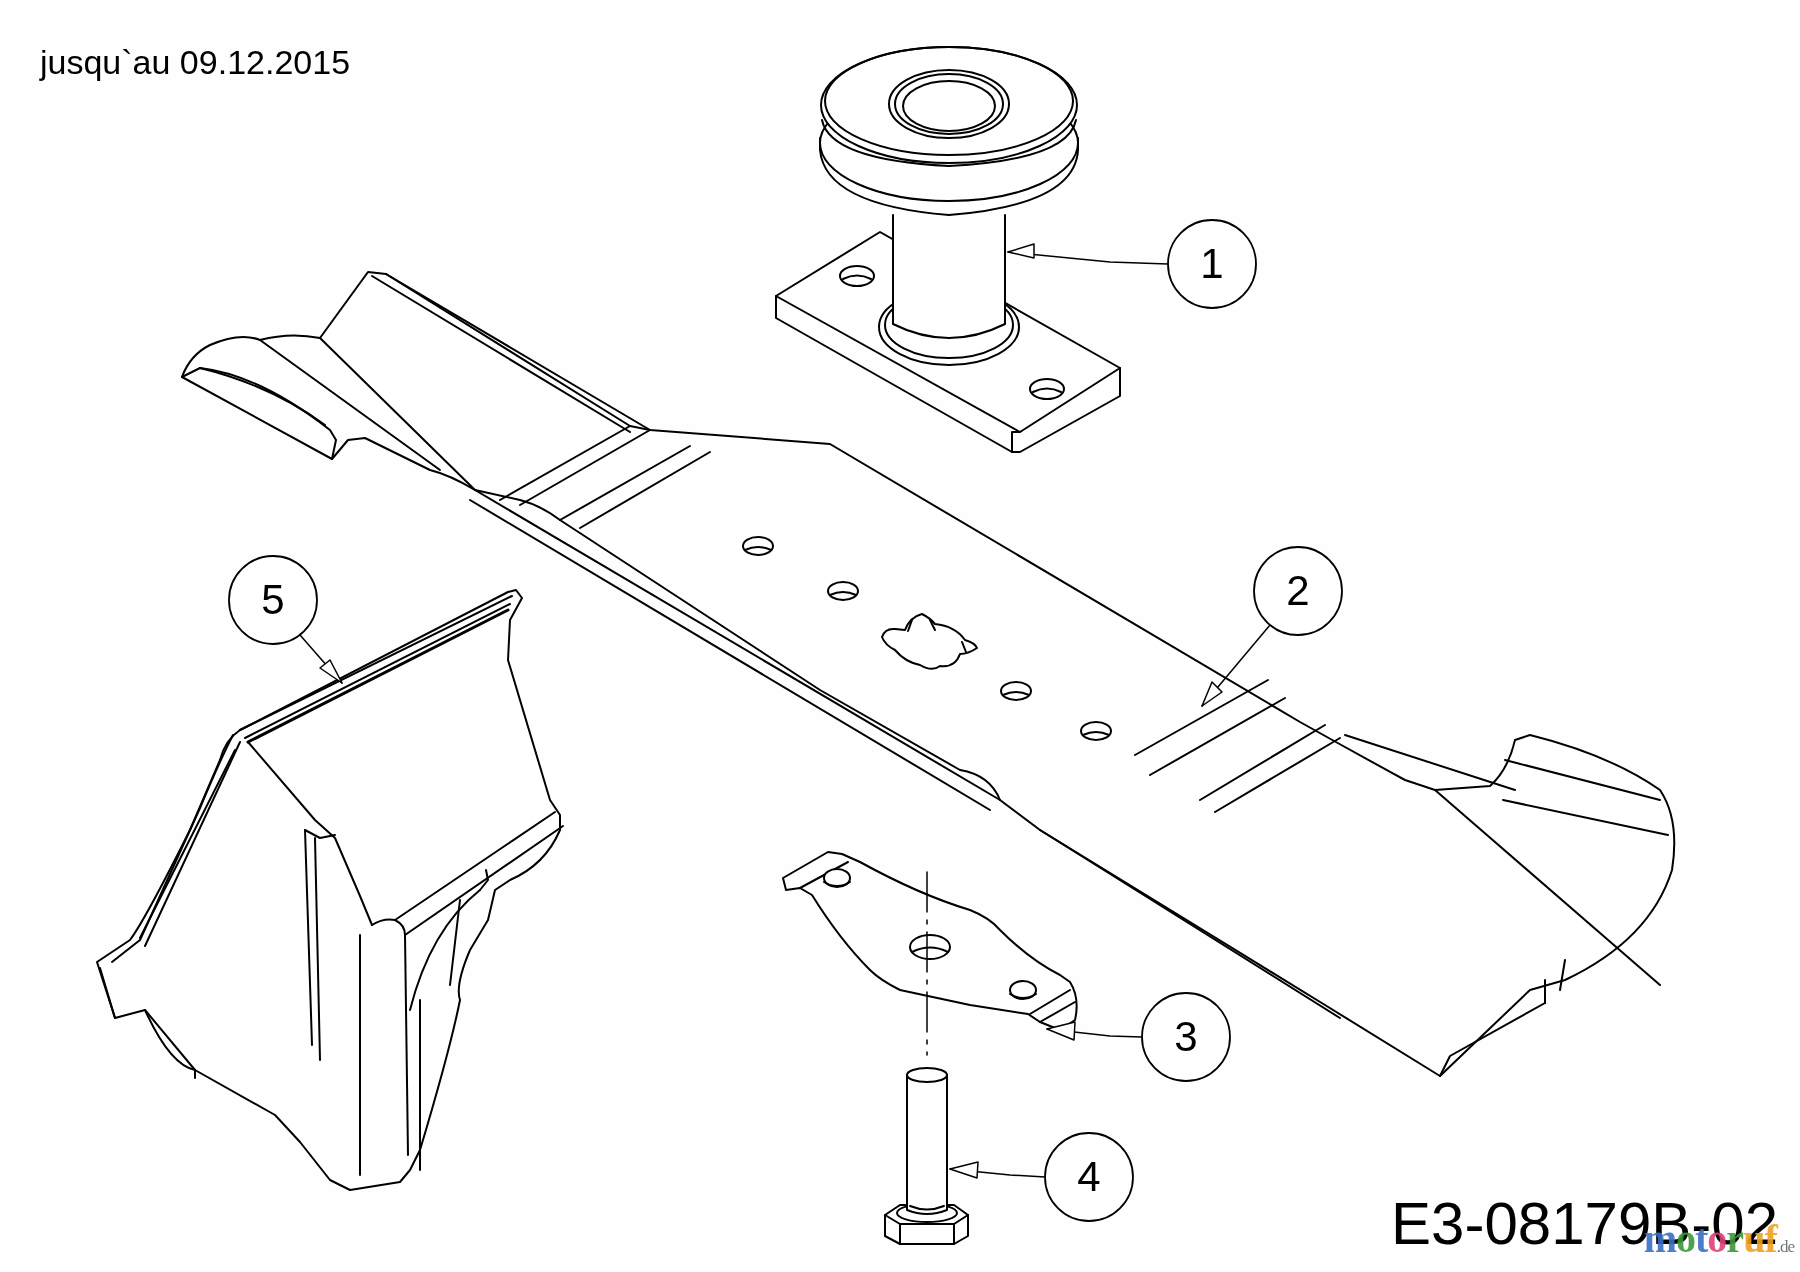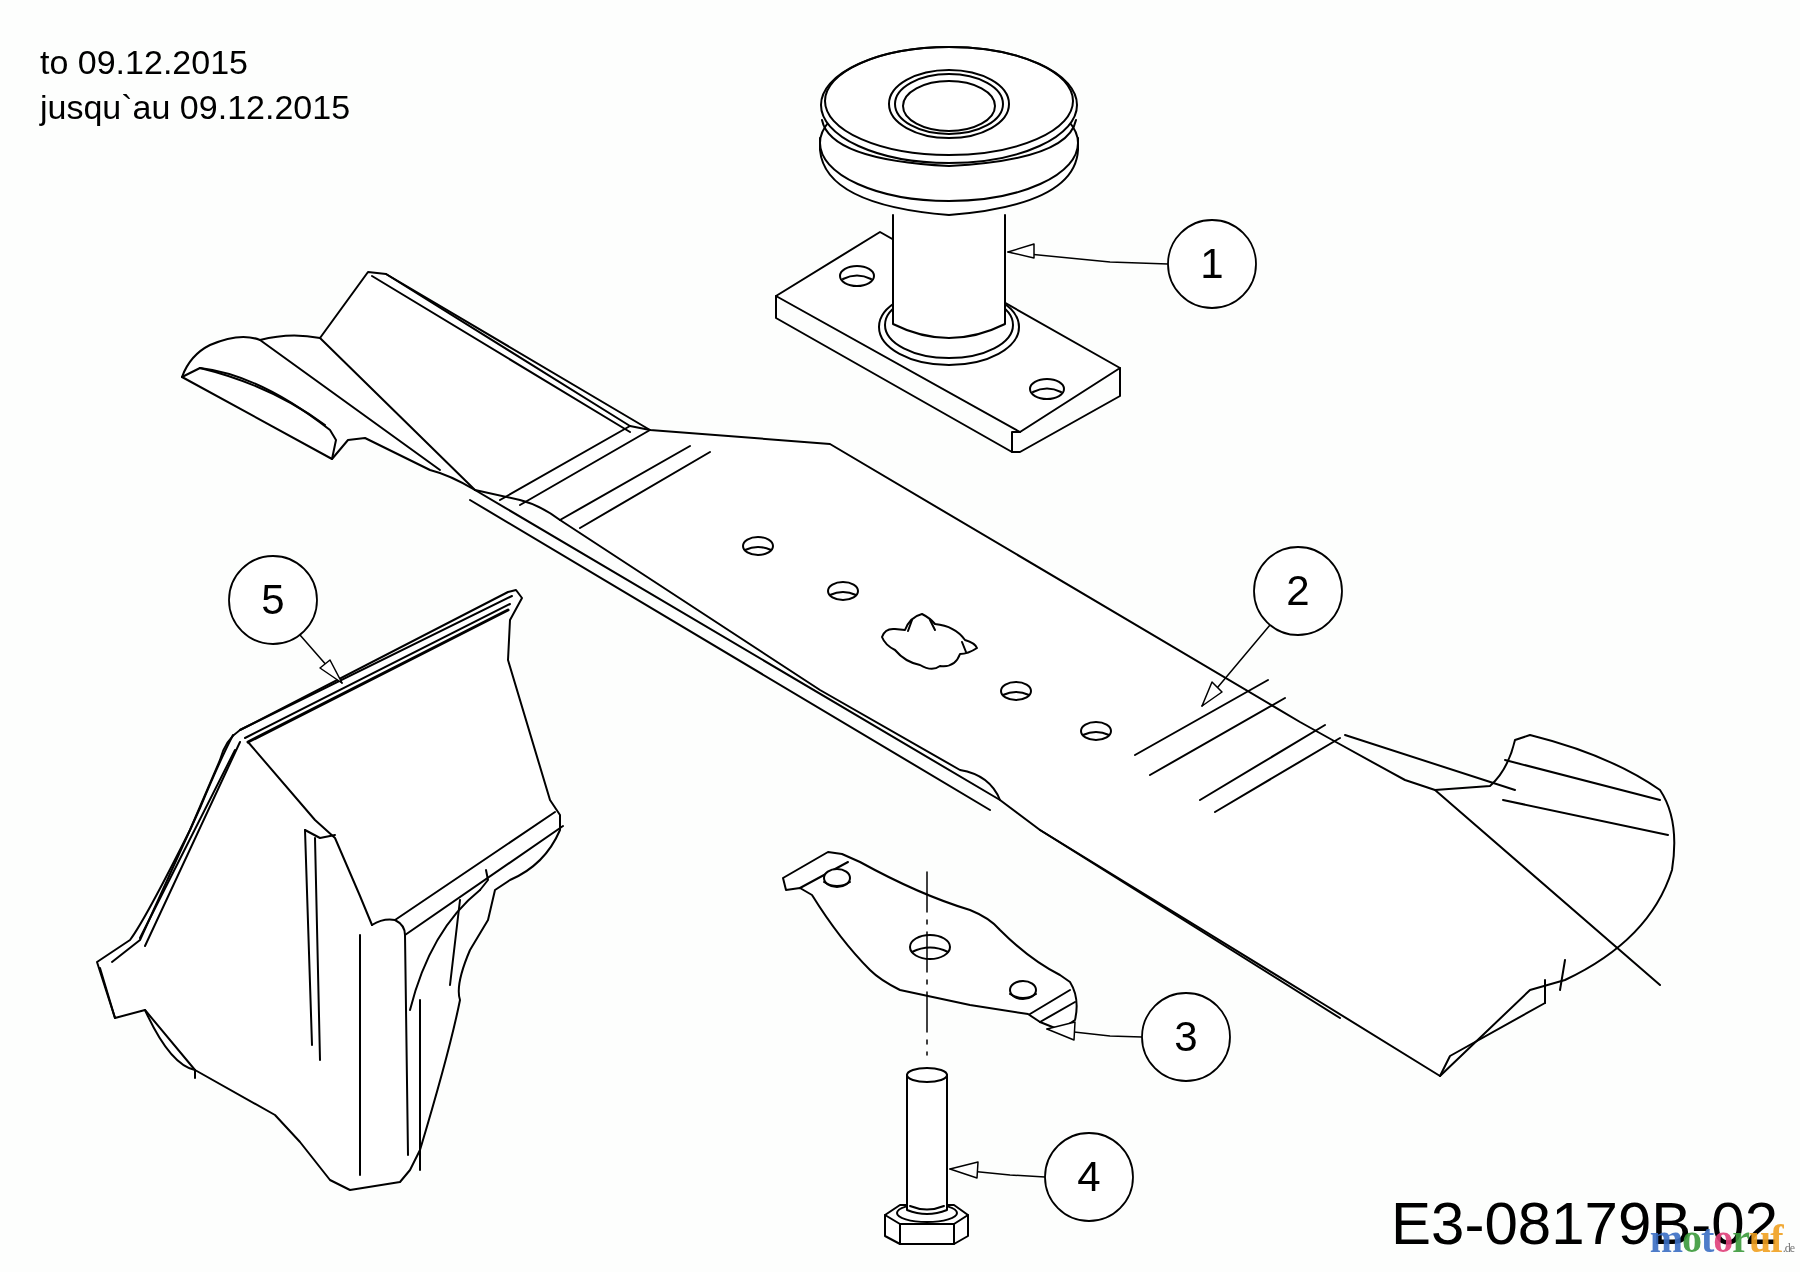--- a/index.html
+++ b/index.html
@@ -3,27 +3,26 @@
 <meta charset="utf-8">
 <style>
   html, body { margin:0; padding:0; background:#fdfefd; }
   body { width:1800px; height:1272px; position:relative; overflow:hidden; font-family:"Liberation Sans", sans-serif; }
   .header { position:absolute; left:40px; top:40px; font-size:34px; line-height:45px; color:#000; }
   .header div { white-space:nowrap; }
   svg.drawing { position:absolute; left:0; top:0; }
   .callout-num { position:absolute; width:88px; height:88px; line-height:88px; text-align:center; font-size:42px; color:#000; }
   .drawing-id { position:absolute; right:22px; bottom:14px; font-size:60px; color:#000; letter-spacing:0px; }
   .watermark { position:absolute; right:6px; bottom:10px; font-family:"Liberation Serif", serif; font-size:40px; font-weight:bold; letter-spacing:-1px; opacity:0.9; }
-  .watermark .tld { font-size:12px; font-weight:normal; color:#666; }
+  .watermark .tld { font-size:17px; font-weight:normal; color:#666; }
 </style>
 </head>
 <body>
 
 <div class="header">
-  <div>to 09.12.2015</div>
   <div>jusqu`au 09.12.2015</div>
 </div>
 
 <svg class="drawing" width="1800" height="1272" viewBox="0 0 1800 1272" fill="none" stroke="#000" stroke-width="2" stroke-linejoin="round" stroke-linecap="round">
 
   <g>
 
     <path d="M776,296 L880,232 L1120,368 L1020,432 Z" fill="#fff"></path>
     <path d="M776,296 L776,318 L1012,452 L1020,452 L1120,396 L1120,368"></path>
     <path d="M1012,452 L1012,432 L1020,432"></path>

